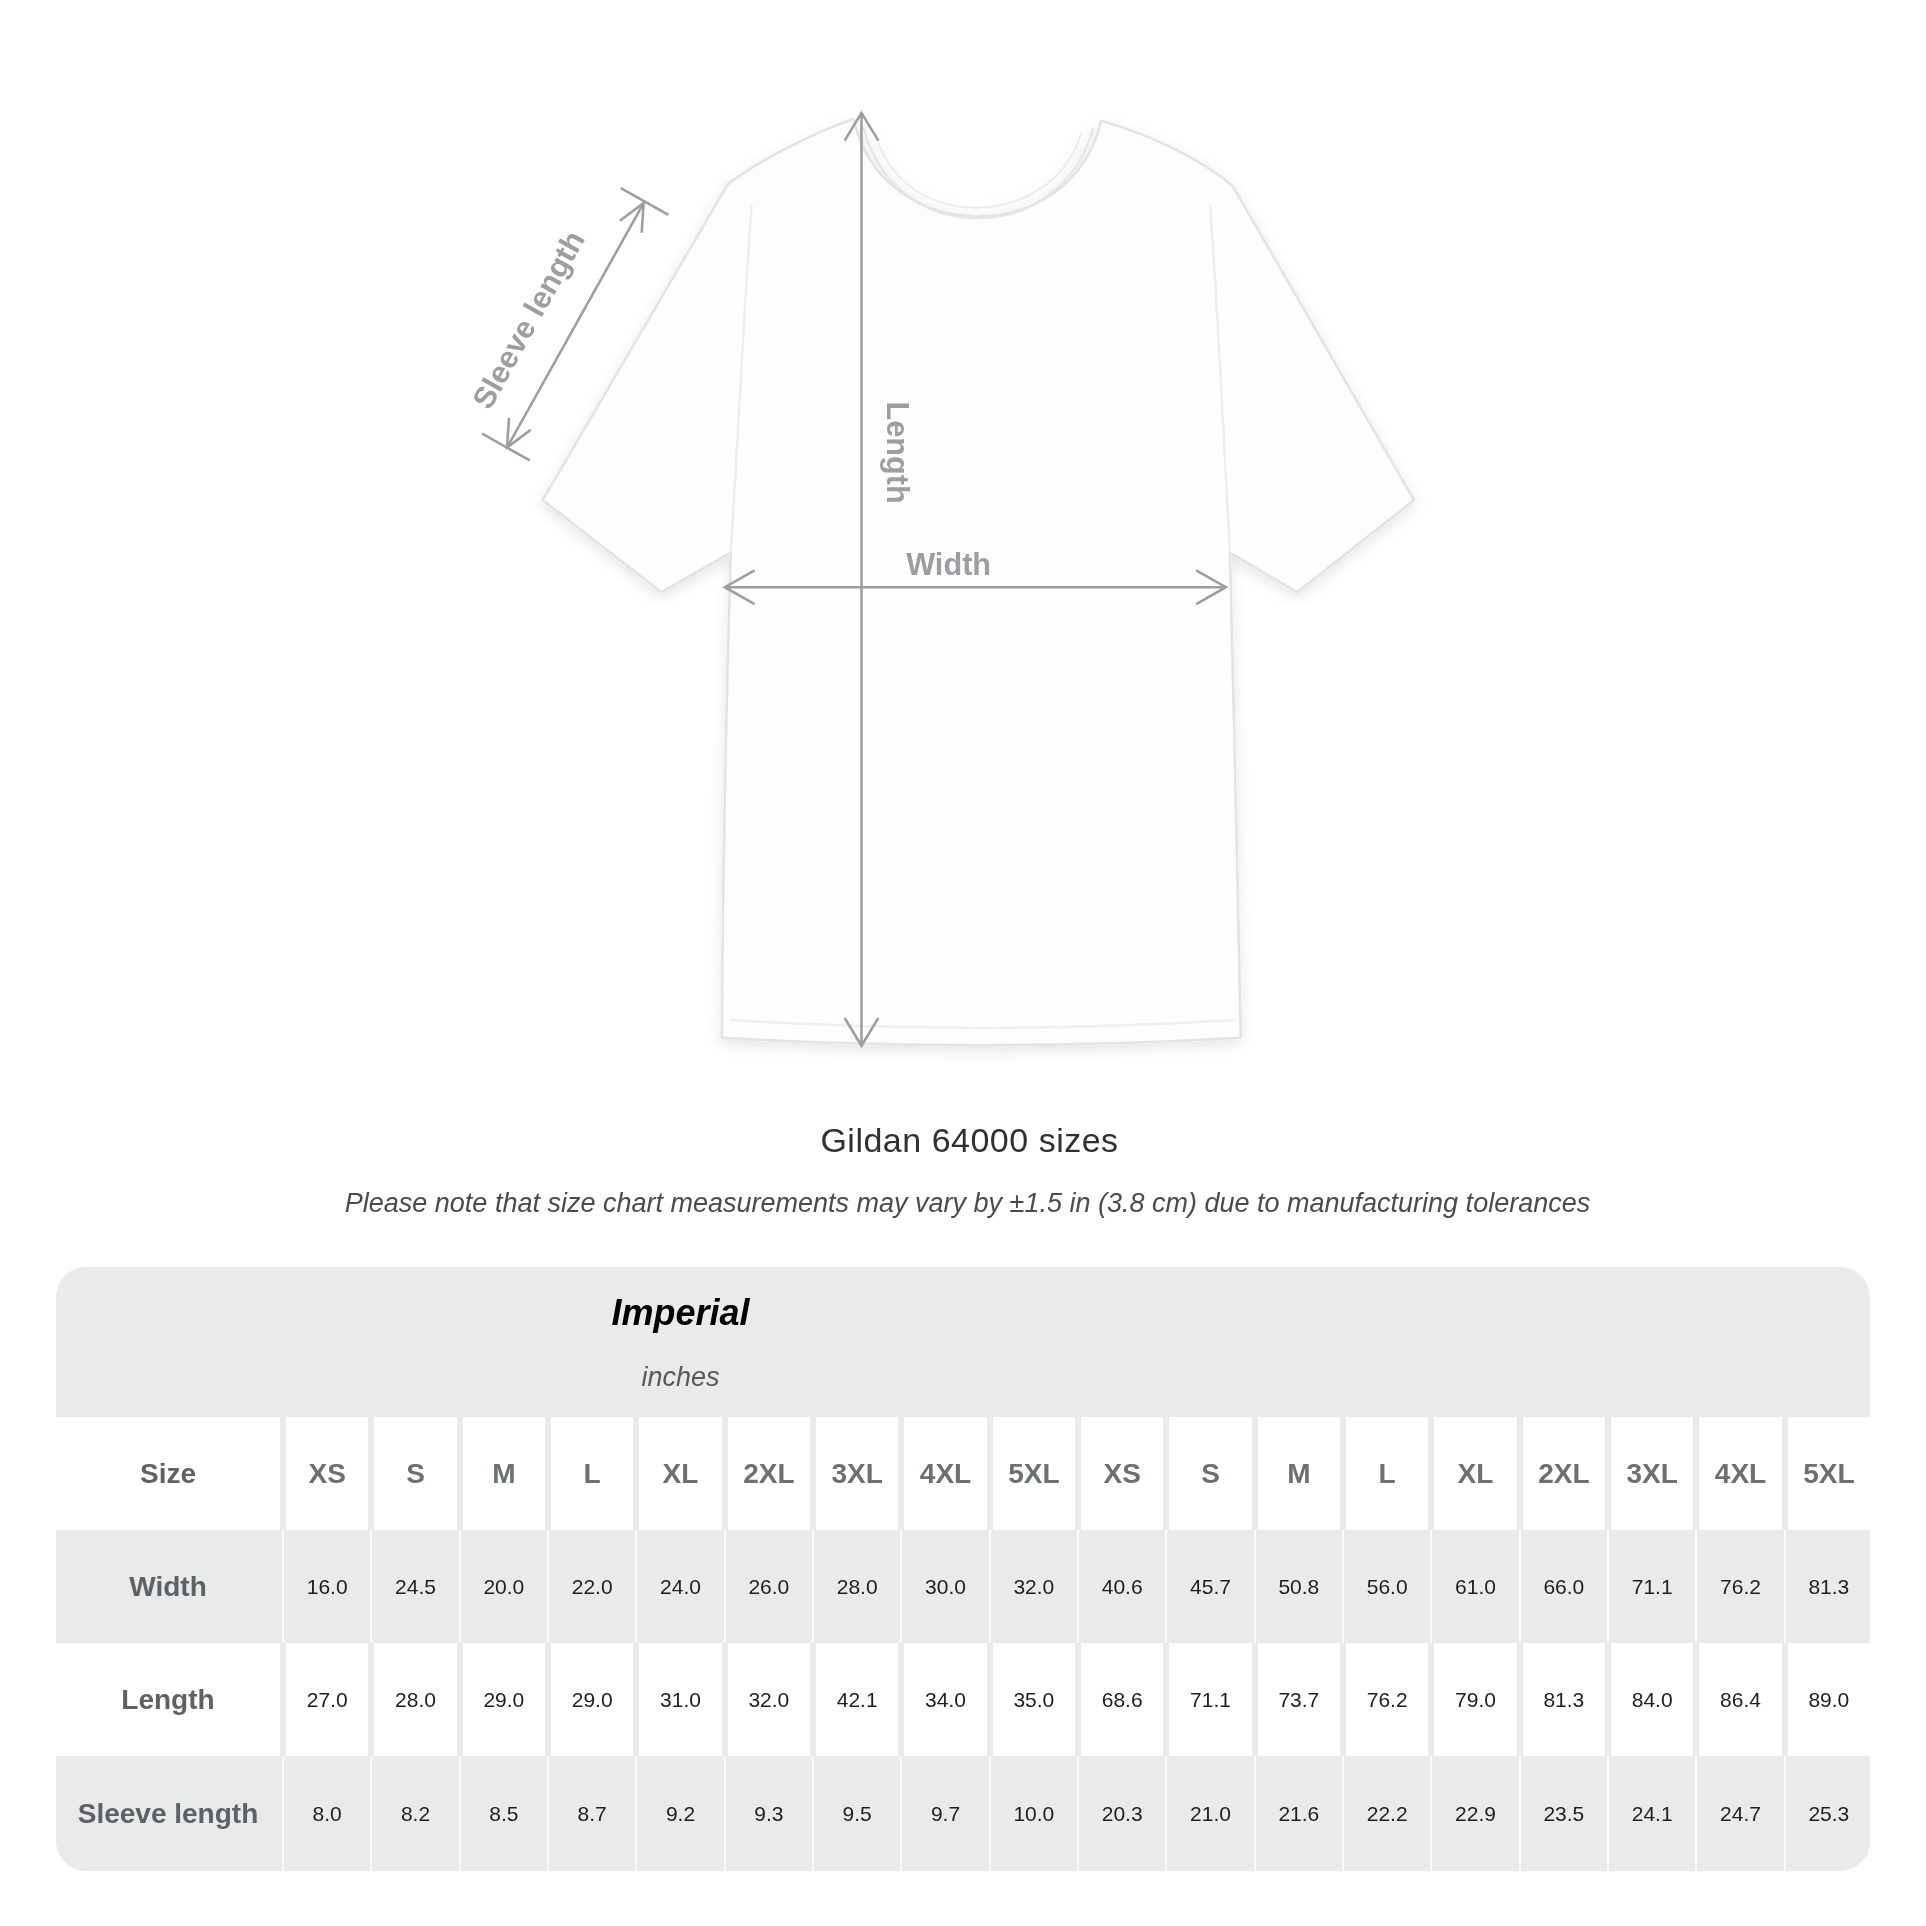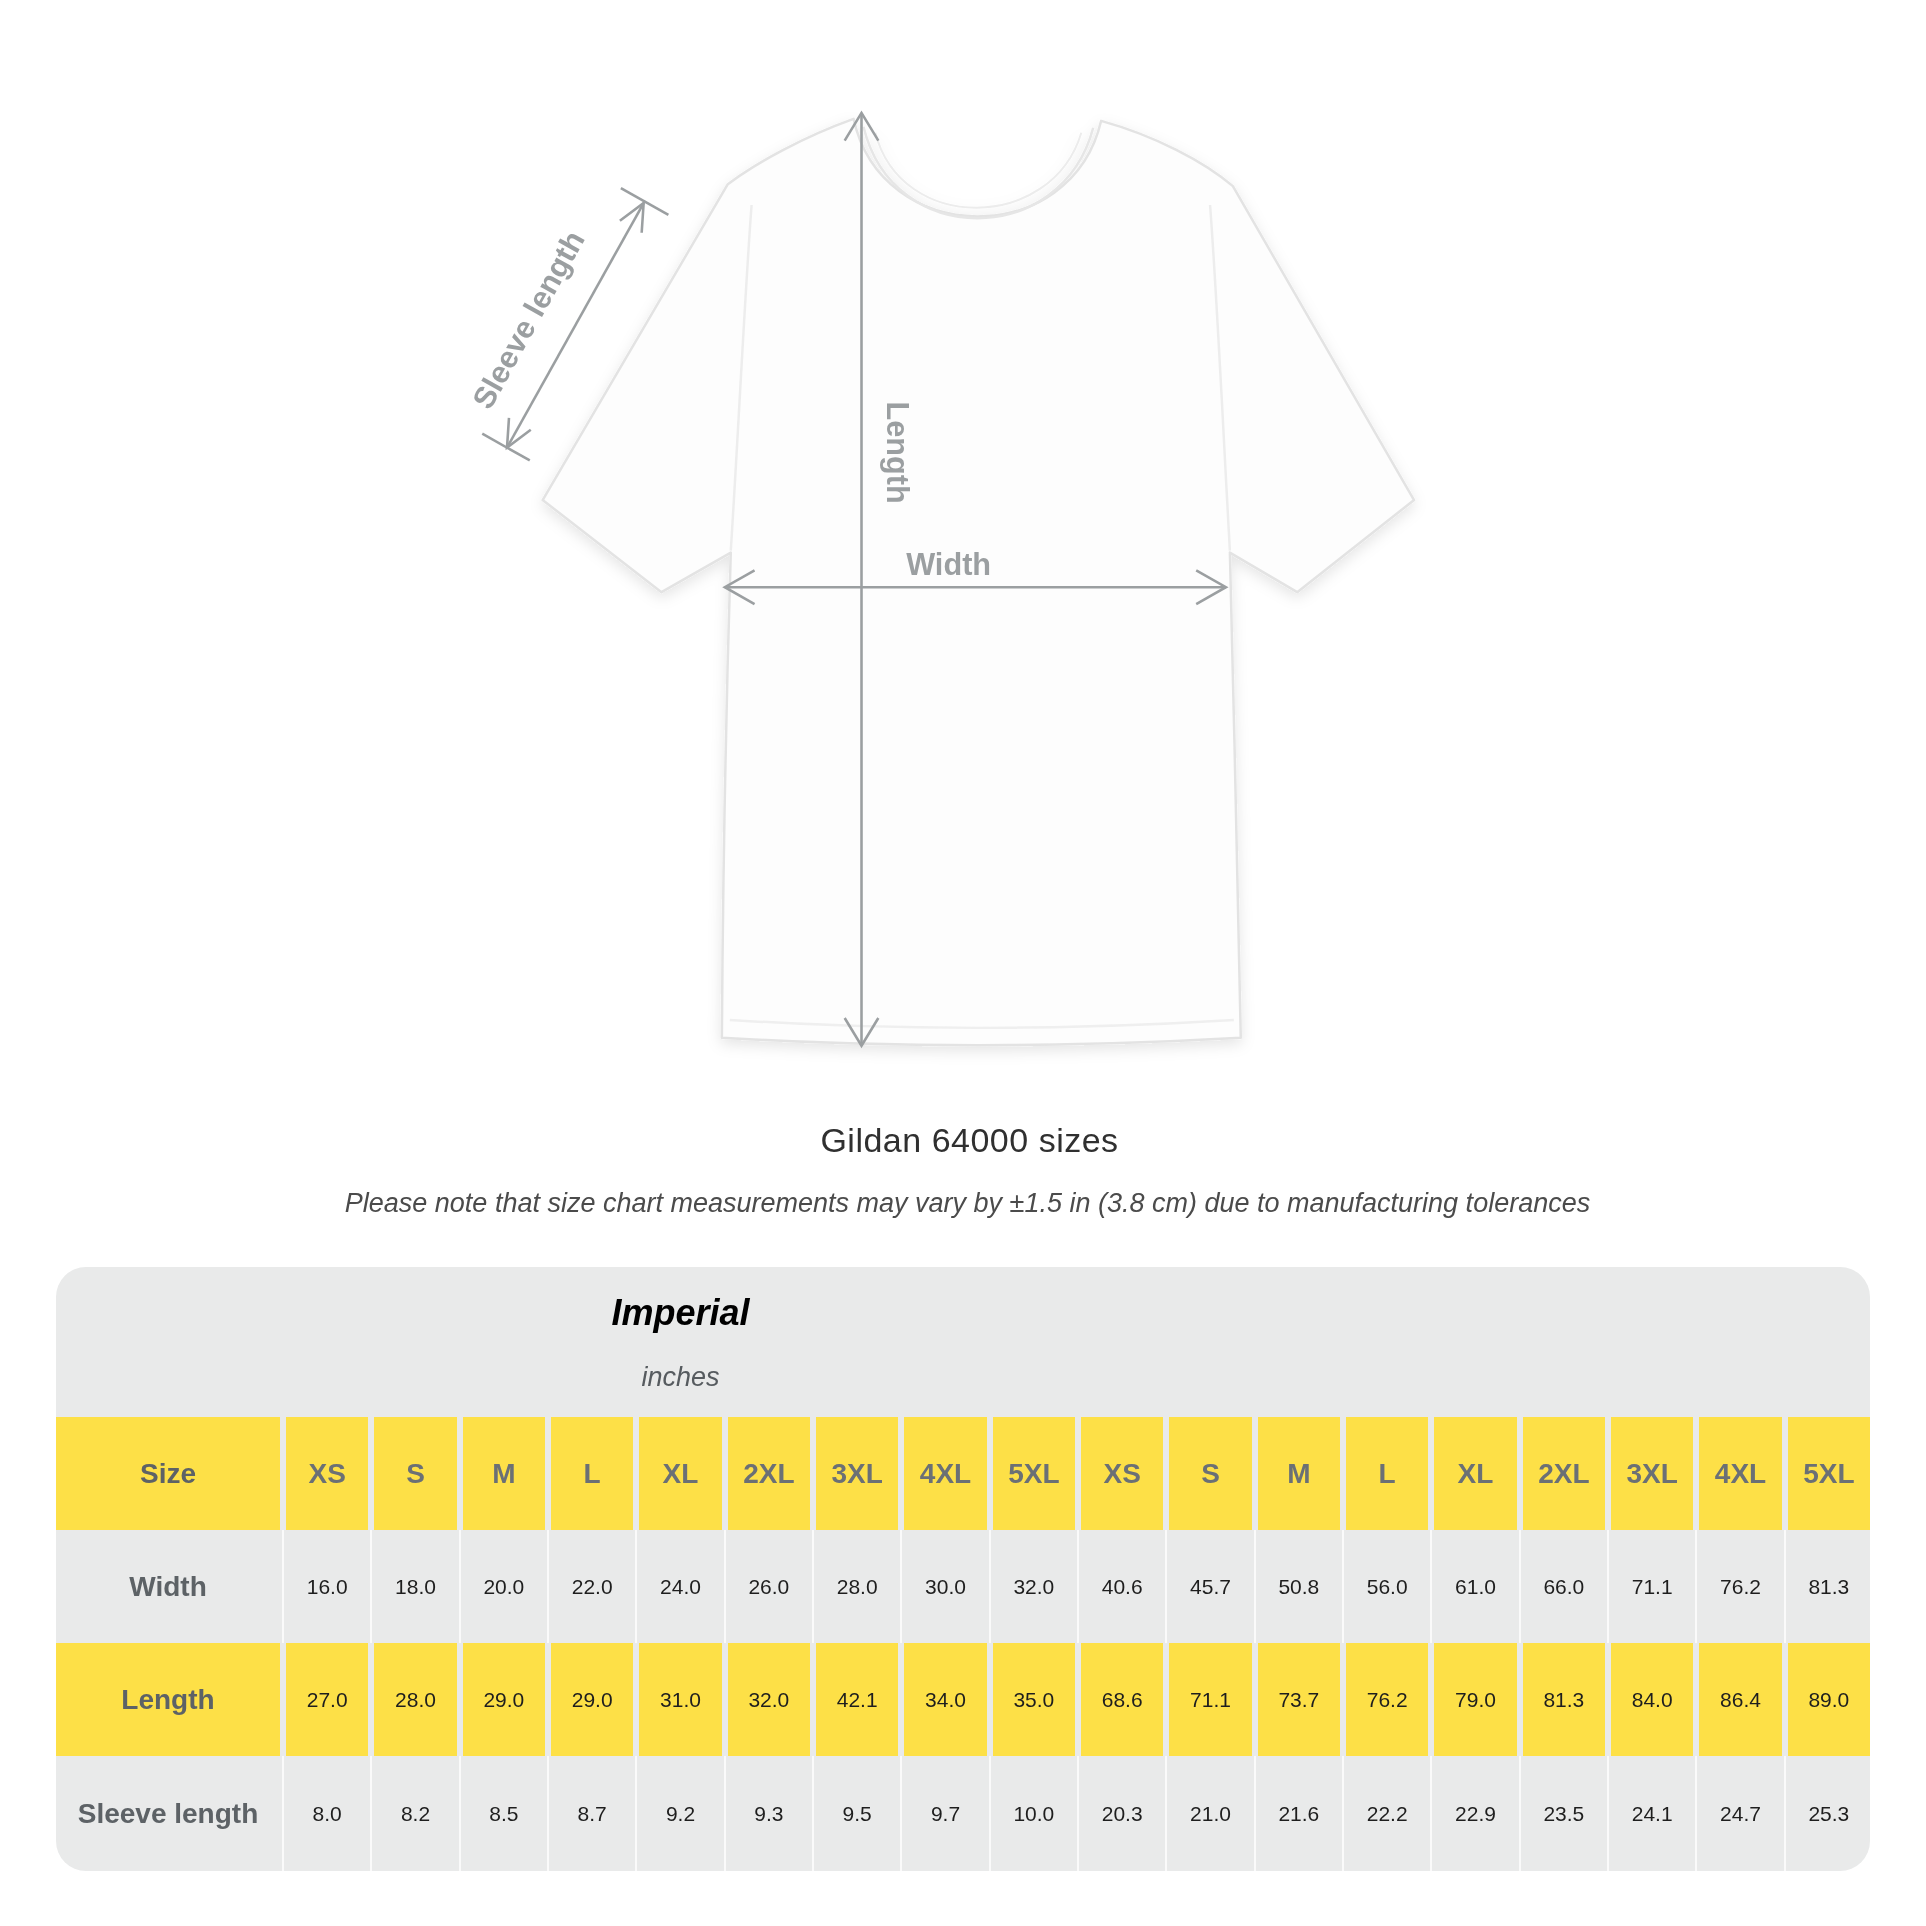--- a/index.html
+++ b/index.html
@@ -24,21 +24,21 @@
   .r-length{height:113px;}
   .r-sleeve{height:115px;}
 
   .unit-group{display:flex;flex-direction:column;align-items:center;justify-content:center;}
   .unit-group.imperial{grid-column:2 / span 9;}
   .unit-group.metric{grid-column:11 / span 9;}
   .unit-name{font-size:36px;font-weight:bold;font-style:italic;color:#000000;}
   .unit-sub{font-size:27px;font-style:italic;color:#565b5f;margin-top:28px;}
 
   .cell{display:flex;align-items:center;justify-content:center;}
-  .white-row .cell{background:#fde047;}
+  .white-row .cell{background:#ffffff;}
   .gray-row .cell{background:transparent;position:relative;}
   .gray-row .cell:nth-child(n+2)::before{content:'';position:absolute;left:-4px;top:0;bottom:0;width:2px;background:rgba(255,255,255,.75);}
   .label-cell{font-size:28px;font-weight:bold;color:#5d6266;}
   .size-cell{font-size:28px;font-weight:bold;color:#6b7075;}
   .num-cell{font-size:21px;color:#1e1e1e;text-align:center;}
 
   
   .ann-text{font-family:"Liberation Sans",sans-serif;font-size:31px;font-weight:bold;fill:#9b9fa1;}
 </style>
 </head>
@@ -134,21 +134,21 @@
         <div class="cell size-cell">XL</div>
         <div class="cell size-cell">2XL</div>
         <div class="cell size-cell">3XL</div>
         <div class="cell size-cell">4XL</div>
         <div class="cell size-cell">5XL</div>
       </div>
 
     <div class="trow gray-row r-width data-row">
       <div class="cell label-cell">Width</div>
     <div class="cell num-cell">16.0</div>
-        <div class="cell num-cell">18.0</div>
+        <div class="cell num-cell">24.5</div>
         <div class="cell num-cell">20.0</div>
         <div class="cell num-cell">22.0</div>
         <div class="cell num-cell">24.0</div>
         <div class="cell num-cell">26.0</div>
         <div class="cell num-cell">28.0</div>
         <div class="cell num-cell">30.0</div>
         <div class="cell num-cell">32.0</div>
         <div class="cell num-cell">40.6</div>
         <div class="cell num-cell">45.7</div>
         <div class="cell num-cell">50.8</div>

